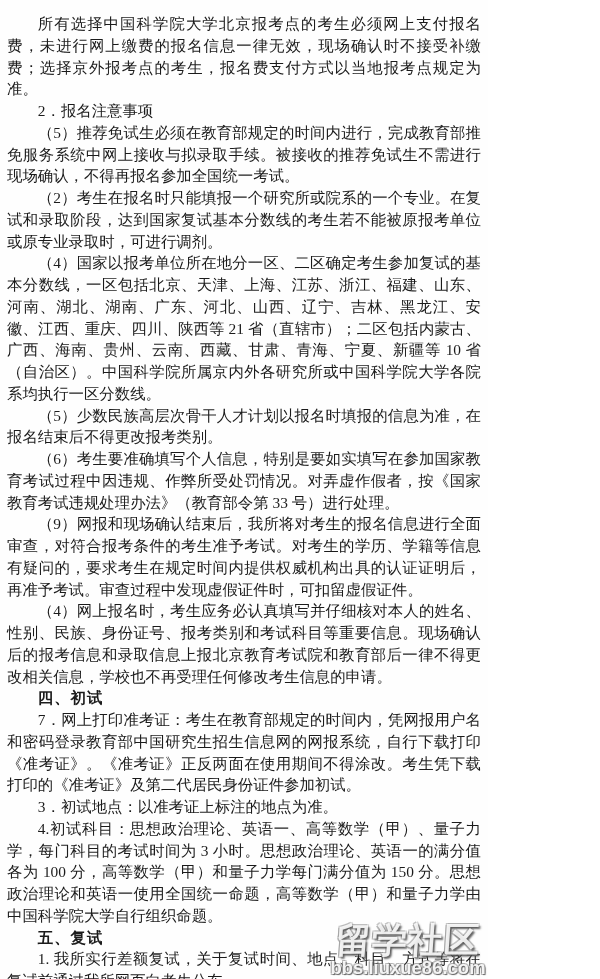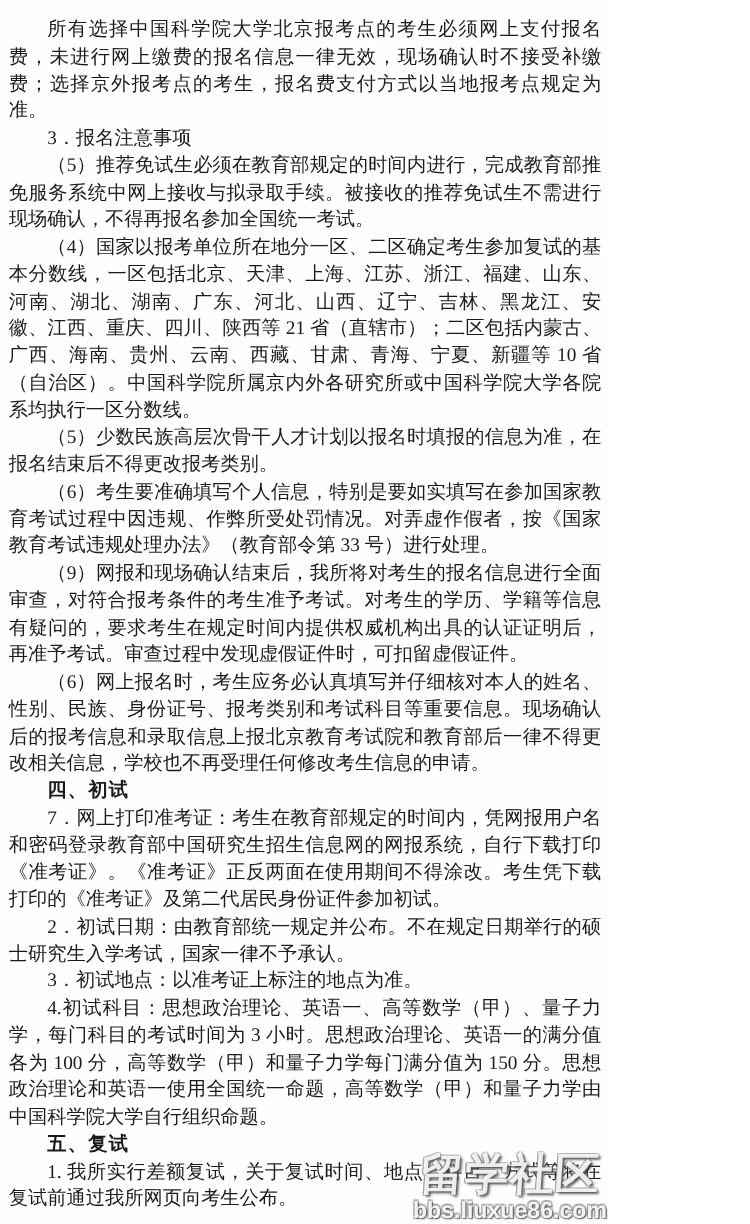--- a/index.html
+++ b/index.html
@@ -70,30 +70,30 @@
       -1px 1px 0 rgba(120, 120, 120, 0.5);
     text-indent: 0;
   }
 </style>
 </head>
 <body>
 
 <div class="page">
 
   <p>所有选择中国科学院大学北京报考点的考生必须网上支付报名费，未进行网上缴费的报名信息一律无效，现场确认时不接受补缴费；选择京外报考点的考生，报名费支付方式以当地报考点规定为准。</p>
-  <p>3．报名注意事项</p>
+  <p>2．报名注意事项</p>
   <p>（5）推荐免试生必须在教育部规定的时间内进行，完成教育部推免服务系统中网上接收与拟录取手续。被接收的推荐免试生不需进行现场确认，不得再报名参加全国统一考试。</p>
+  <p>（2）考生在报名时只能填报一个研究所或院系的一个专业。在复试和录取阶段，达到国家复试基本分数线的考生若不能被原报考单位或原专业录取时，可进行调剂。</p>
   <p>（4）国家以报考单位所在地分一区、二区确定考生参加复试的基本分数线，一区包括北京、天津、上海、江苏、浙江、福建、山东、河南、湖北、湖南、广东、河北、山西、辽宁、吉林、黑龙江、安徽、江西、重庆、四川、陕西等 21 省（直辖市）；二区包括内蒙古、广西、海南、贵州、云南、西藏、甘肃、青海、宁夏、新疆等 10 省（自治区）。中国科学院所属京内外各研究所或中国科学院大学各院系均执行一区分数线。</p>
   <p>（5）少数民族高层次骨干人才计划以报名时填报的信息为准，在报名结束后不得更改报考类别。</p>
   <p>（6）考生要准确填写个人信息，特别是要如实填写在参加国家教育考试过程中因违规、作弊所受处罚情况。对弄虚作假者，按《国家教育考试违规处理办法》（教育部令第 33 号）进行处理。</p>
   <p>（9）网报和现场确认结束后，我所将对考生的报名信息进行全面审查，对符合报考条件的考生准予考试。对考生的学历、学籍等信息有疑问的，要求考生在规定时间内提供权威机构出具的认证证明后，再准予考试。审查过程中发现虚假证件时，可扣留虚假证件。</p>
-  <p>（6）网上报名时，考生应务必认真填写并仔细核对本人的姓名、性别、民族、身份证号、报考类别和考试科目等重要信息。现场确认后的报考信息和录取信息上报北京教育考试院和教育部后一律不得更改相关信息，学校也不再受理任何修改考生信息的申请。</p>
+  <p>（4）网上报名时，考生应务必认真填写并仔细核对本人的姓名、性别、民族、身份证号、报考类别和考试科目等重要信息。现场确认后的报考信息和录取信息上报北京教育考试院和教育部后一律不得更改相关信息，学校也不再受理任何修改考生信息的申请。</p>
   <p class="heading">四、初试</p>
   <p>7．网上打印准考证：考生在教育部规定的时间内，凭网报用户名和密码登录教育部中国研究生招生信息网的网报系统，自行下载打印《准考证》。《准考证》正反两面在使用期间不得涂改。考生凭下载打印的《准考证》及第二代居民身份证件参加初试。</p>
-  <p>2．初试日期：由教育部统一规定并公布。不在规定日期举行的硕士研究生入学考试，国家一律不予承认。</p>
   <p>3．初试地点：以准考证上标注的地点为准。</p>
   <p>4.初试科目：思想政治理论、英语一、高等数学（甲）、量子力学，每门科目的考试时间为 3 小时。思想政治理论、英语一的满分值各为 100 分，高等数学（甲）和量子力学每门满分值为 150 分。思想政治理论和英语一使用全国统一命题，高等数学（甲）和量子力学由中国科学院大学自行组织命题。</p>
   <p class="heading">五、复试</p>
   <p>1. 我所实行差额复试，关于复试时间、地点、科目、方式等将在复试前通过我所网页向考生公布。</p>
 
   <div class="watermark">
     <span class="wm-title">留学社区</span>
     <span class="wm-url">bbs.liuxue86.com</span>
   </div>
 

